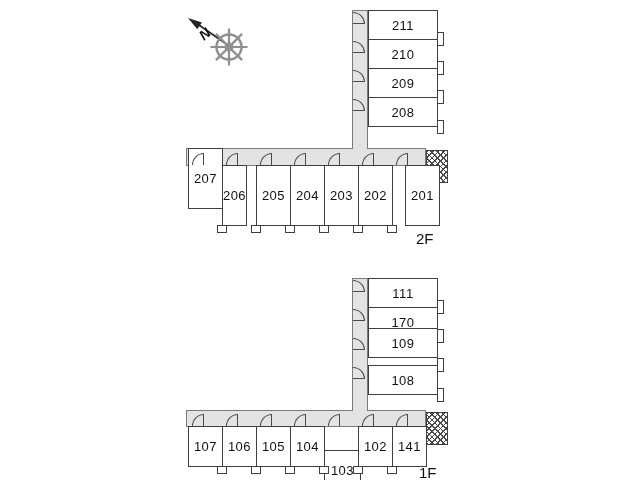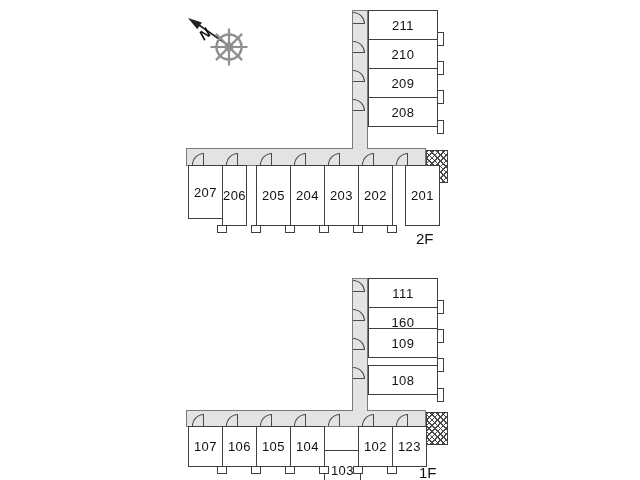--- a/index.html
+++ b/index.html
@@ -89,21 +89,21 @@
     <div class="tab" style="left:437px;top:32px;width:7px;height:14px"></div>
     <div class="tab" style="left:437px;top:61px;width:7px;height:14px"></div>
     <div class="tab" style="left:437px;top:90px;width:7px;height:14px"></div>
     <div class="tab" style="left:437px;top:120px;width:7px;height:14px"></div>
 
     <i class="door rot" style="left:353px;top:12px"></i>
     <i class="door rot" style="left:353px;top:41px"></i>
     <i class="door rot" style="left:353px;top:70px"></i>
     <i class="door rot" style="left:353px;top:99px"></i>
 
-    <div class="room" style="left:188px;top:165px;width:35px;height:54px">207</div>
+    <div class="room" style="left:188px;top:148px;width:35px;height:61px">207</div>
     <div class="room" style="left:222px;top:165px;width:25px;height:61px">206</div>
     <div class="room" style="left:256px;top:165px;width:35px;height:61px">205</div>
     <div class="room" style="left:290px;top:165px;width:35px;height:61px">204</div>
     <div class="room" style="left:324px;top:165px;width:35px;height:61px">203</div>
     <div class="room" style="left:358px;top:165px;width:35px;height:61px">202</div>
     <div class="room" style="left:405px;top:165px;width:35px;height:61px">201</div>
 
     <i class="door" style="left:192px;top:153px"></i>
     <i class="door" style="left:226px;top:153px"></i>
     <i class="door" style="left:260px;top:153px"></i>
@@ -122,41 +122,41 @@
     <div class="floor-label" style="left:416px;top:230px">2F</div>
   </div>
 
   <div>
     <div class="corridor" style="left:352px;top:278px;width:16px;height:132px"></div>
     <div class="corridor" style="left:186px;top:410px;width:240px;height:17px"></div>
     <div class="seam" style="left:353px;top:407px;width:14px;height:5px"></div>
     <div class="stairs" style="left:426px;top:412px;width:22px;height:33px"></div>
 
     <div class="room" style="left:368px;top:278px;width:70px;height:30px">111</div>
-    <div class="room" style="left:368px;top:307px;width:70px;height:30px">160</div>
+    <div class="room" style="left:368px;top:307px;width:70px;height:30px">170</div>
     <div class="room" style="left:368px;top:328px;width:70px;height:30px">109</div>
     <div class="room" style="left:368px;top:365px;width:70px;height:30px">108</div>
 
     <div class="tab" style="left:437px;top:300px;width:7px;height:14px"></div>
     <div class="tab" style="left:437px;top:329px;width:7px;height:14px"></div>
     <div class="tab" style="left:437px;top:358px;width:7px;height:14px"></div>
     <div class="tab" style="left:437px;top:388px;width:7px;height:14px"></div>
 
     <i class="door rot" style="left:353px;top:280px"></i>
     <i class="door rot" style="left:353px;top:309px"></i>
     <i class="door rot" style="left:353px;top:338px"></i>
     <i class="door rot" style="left:353px;top:367px"></i>
 
     <div class="room" style="left:188px;top:426px;width:35px;height:41px">107</div>
     <div class="room" style="left:222px;top:426px;width:35px;height:41px">106</div>
     <div class="room" style="left:256px;top:426px;width:35px;height:41px">105</div>
     <div class="room" style="left:290px;top:426px;width:35px;height:41px">104</div>
     <div class="room" style="left:324px;top:450px;width:37px;height:41px">103</div>
     <div class="room" style="left:358px;top:426px;width:35px;height:41px">102</div>
-    <div class="room" style="left:392px;top:426px;width:35px;height:41px">123</div>
+    <div class="room" style="left:392px;top:426px;width:35px;height:41px">141</div>
 
     <i class="door" style="left:192px;top:414px"></i>
     <i class="door" style="left:226px;top:414px"></i>
     <i class="door" style="left:260px;top:414px"></i>
     <i class="door" style="left:294px;top:414px"></i>
     <i class="door" style="left:328px;top:414px"></i>
     <i class="door" style="left:362px;top:414px"></i>
     <i class="door" style="left:396px;top:414px"></i>
 
     <div class="tab" style="left:217px;top:466px;width:10px;height:8px"></div>

